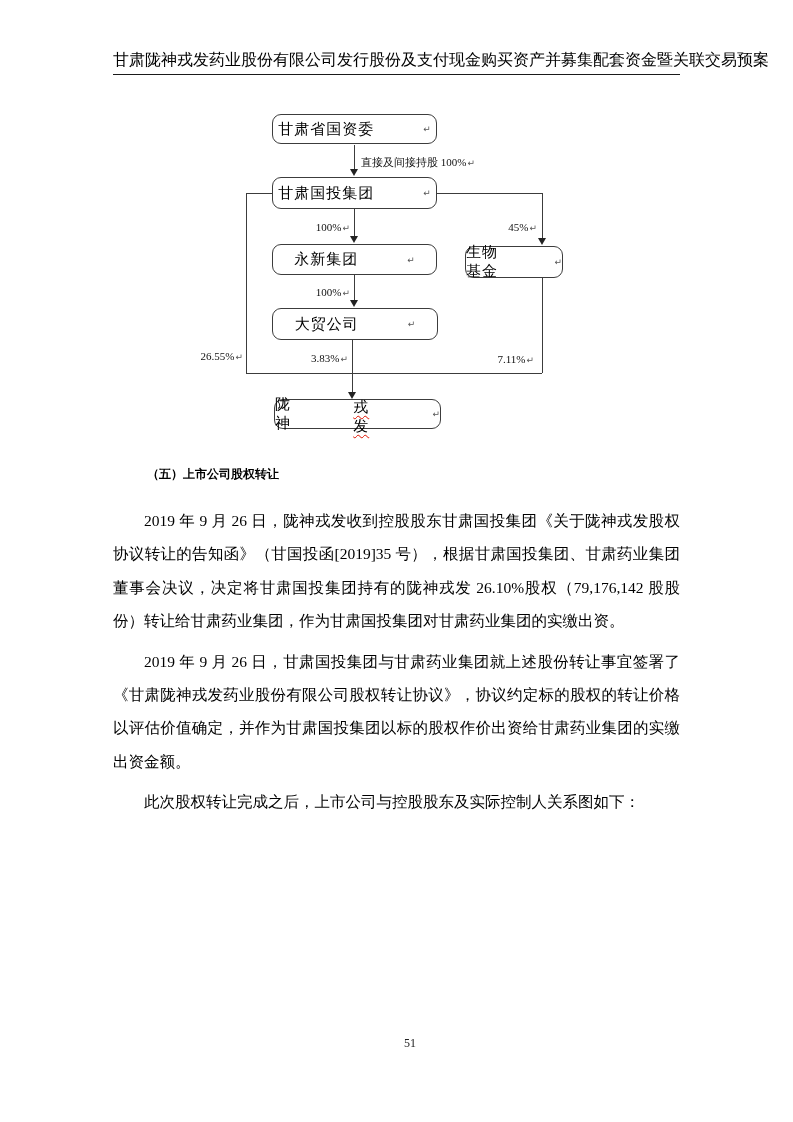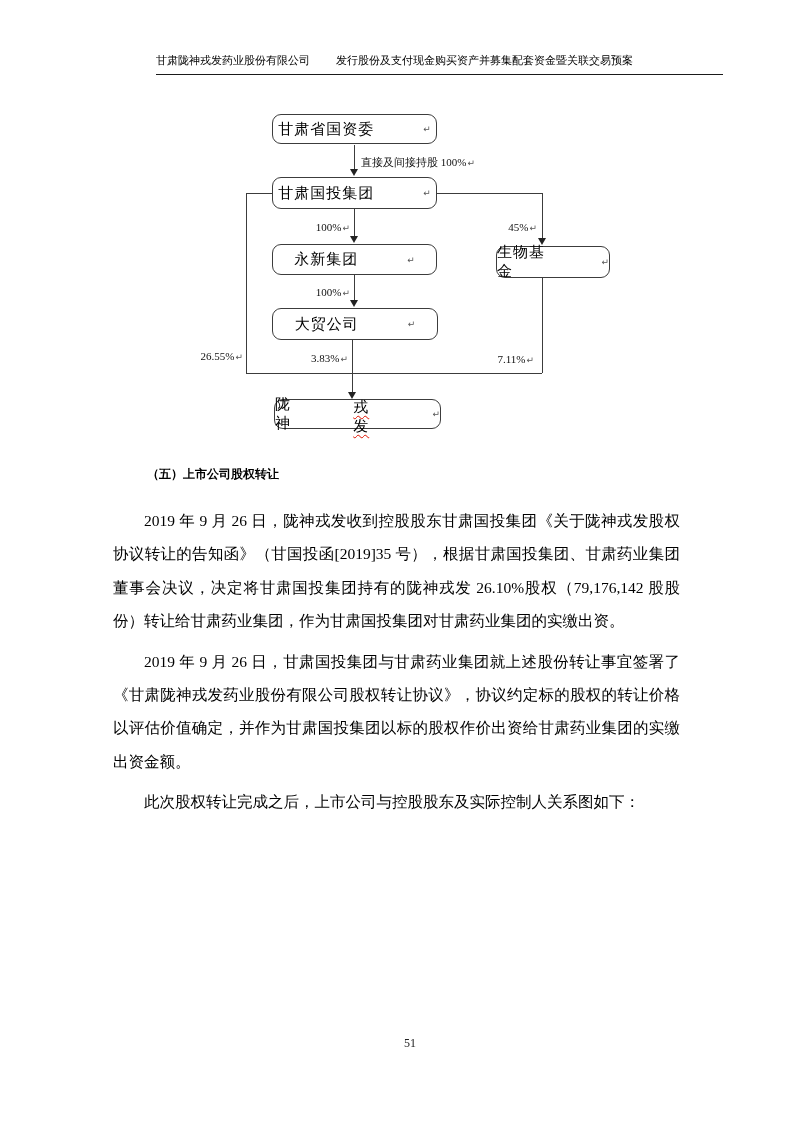--- a/index.html
+++ b/index.html
@@ -11,24 +11,23 @@
     font-family:"Liberation Serif","DejaVu Serif",serif;
     color:#000000;
     overflow:hidden;
   }
 
   
   .hdr {
     position:absolute; left:113px; top:52px; width:567px;
     border-bottom:1.5px solid #1a1a1a;
     padding-bottom:6px;
-    font-size:11px; line-height:16px;
+    font-size:16px; line-height:16px;
     white-space:nowrap;
     display:flex;
-    margin-left:43px;
   }
   .hdr .gap { display:inline-block; width:26px; }
 
   
   .diagram { position:absolute; left:0; top:0; width:793px; height:450px; }
   .dbox {
     position:absolute;
     border:1px solid #3c3c3c; border-radius:9px;
     display:flex; align-items:center; justify-content:center;
     font-size:15px; letter-spacing:1px;
@@ -99,21 +98,21 @@
         <span class="ret">↵</span>
     </div>
     <div class="dbox" style="left:272px;top:177px;width:165px;height:32px">
       <span>甘肃国投集团</span>
         <span class="ret">↵</span>
     </div>
     <div class="dbox" style="left:272px;top:244px;width:165px;height:31px">
       <span>永新集团</span>
         <span class="ret">↵</span>
     </div>
-    <div class="dbox" style="left:496px;top:246px;width:114px;height:32px">
+    <div class="dbox" style="left:465px;top:246px;width:98px;height:32px">
       <span>生物基金</span>
         <span class="ret">↵</span>
     </div>
     <div class="dbox" style="left:272px;top:308px;width:166px;height:32px">
       <span>大贸公司</span>
         <span class="ret">↵</span>
     </div>
     <div class="dbox" style="left:274px;top:399px;width:167px;height:30px">
       <span>陇神</span>
         <span class="sq">戎发</span>

